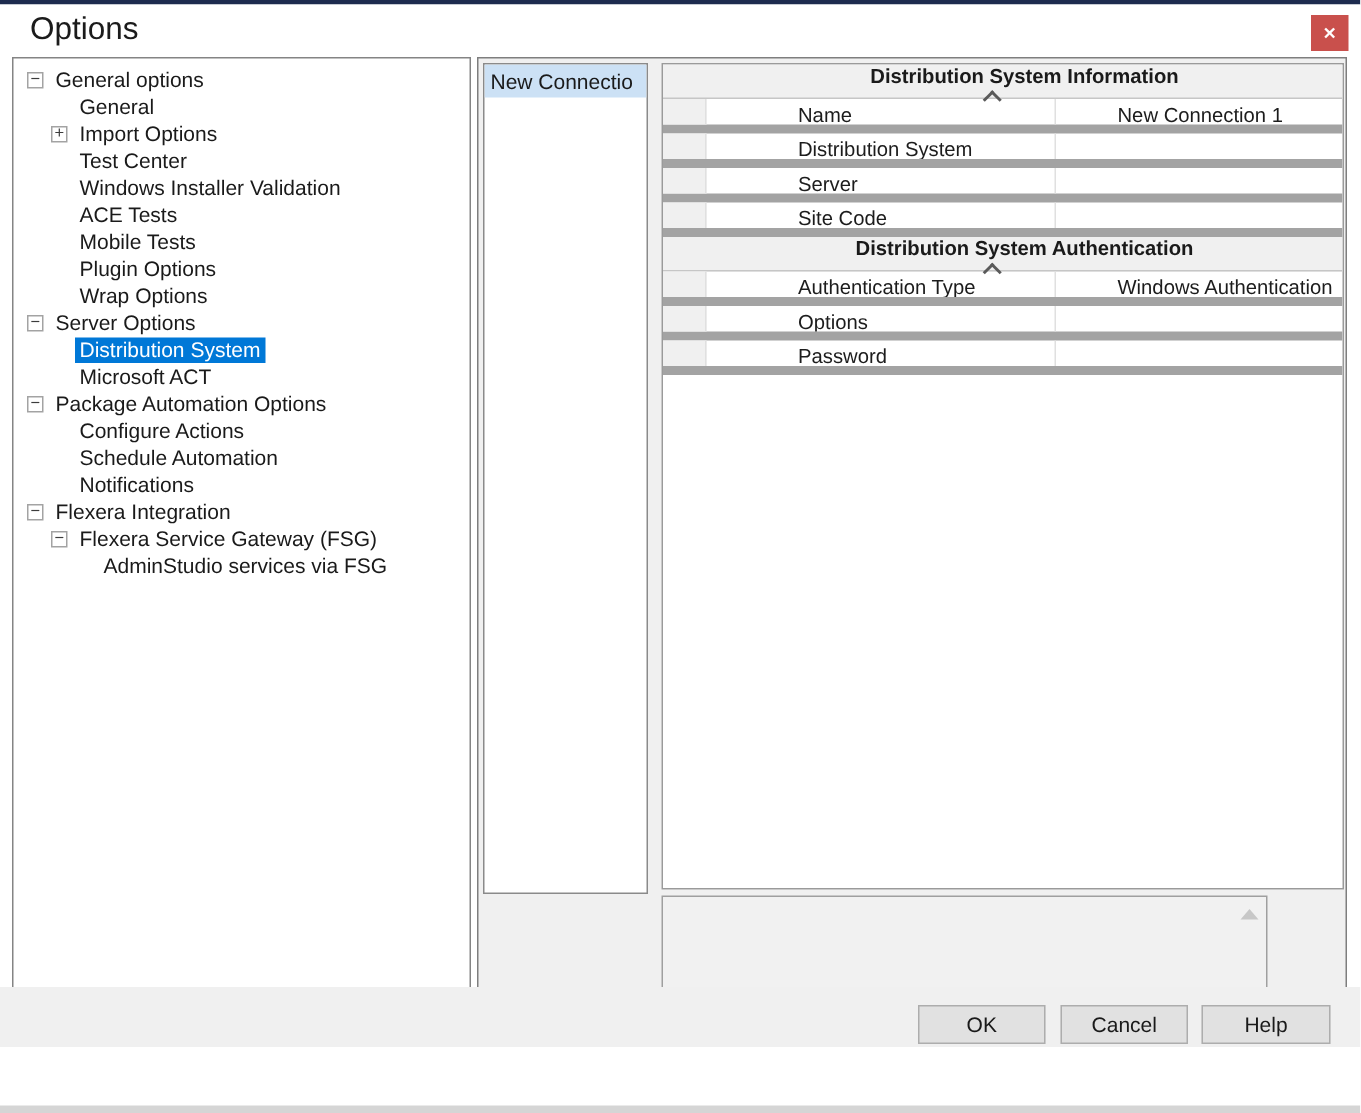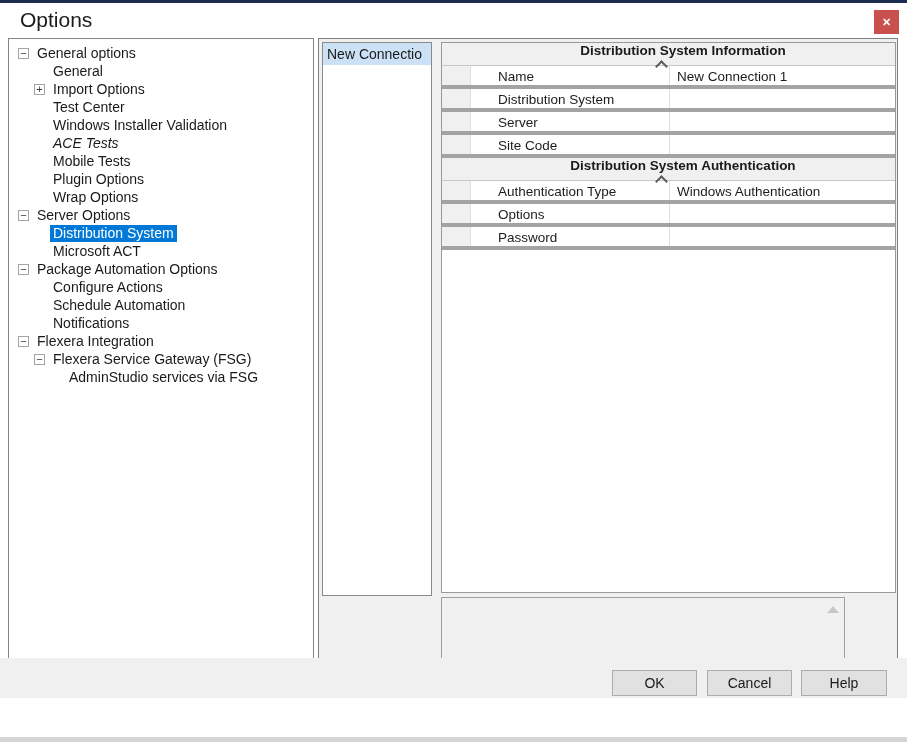--- a/index.html
+++ b/index.html
@@ -32,21 +32,21 @@
   .btn-new{left:6px;top:620px;width:62px;height:27px;}
   .btn-delete{left:59px;top:620px;width:50px;height:27px;}
   
   .property-grid{position:absolute;left:122px;top:3px;width:455px;height:551px;background:#fff;
     border:1px solid #9a9a9a;overflow:hidden;}
   .grid-section-header{display:flex;align-items:center;height:23px;background:#f0f0f0;
     border-bottom:1px solid #c6c6c6;flex-direction:column;}
   .section-title{flex:1;font-size:13.5px;font-weight:bold;color:#1a1a1a;padding-left:29px;white-space:nowrap;}
   .chevron{width:9px;height:9px;border-left:2px solid #5a5a5a;border-top:2px solid #5a5a5a;
     transform:rotate(45deg);margin-right:14px;margin-top:4px;flex:none;}
-  .grid-row{display:flex;height:23px;border-bottom:4px solid #a3a3a3;}
+  .grid-row{display:flex;height:23px;border-bottom:6px solid #a3a3a3;gap:34px;}
   .grid-gutter{width:29px;background:#f0f0f0;border-right:1px solid #e0e0e0;flex:none;}
   .grid-label{width:199px;border-right:1px solid #e0e0e0;padding-left:27px;line-height:22px;
     font-size:13.5px;color:#1c1c1c;white-space:nowrap;overflow:hidden;flex:none;}
   .grid-value{flex:1;padding-left:7px;line-height:22px;font-size:13.5px;color:#1c1c1c;
     white-space:nowrap;overflow:hidden;}
   
   .test-output{position:absolute;left:122px;top:558px;width:404px;height:95px;background:#f1f1f1;
     border:1px solid #9f9f9f;}
   .scroll-up-icon{position:absolute;right:5px;top:8px;width:0;height:0;
     border-left:6px solid transparent;border-right:6px solid transparent;border-bottom:7px solid #c7c7c7;}
@@ -89,21 +89,21 @@
         <span class="tree-label">Import Options</span>
       </div>
       <div class="tree-item" style="padding-left: 25px;">
         <span class="expand-box hidden"></span>
         <span class="tree-label">Test Center</span>
       </div>
       <div class="tree-item" style="padding-left: 25px;">
         <span class="expand-box hidden"></span>
         <span class="tree-label">Windows Installer Validation</span>
       </div>
-      <div class="tree-item" style="padding-left: 25px; font-style: italic;">
+      <div class="tree-item" style="padding-left: 25px;">
         <span class="expand-box hidden"></span>
         <span class="tree-label">ACE Tests</span>
       </div>
       <div class="tree-item" style="padding-left: 25px;">
         <span class="expand-box hidden"></span>
         <span class="tree-label">Mobile Tests</span>
       </div>
       <div class="tree-item" style="padding-left: 25px;">
         <span class="expand-box hidden"></span>
         <span class="tree-label">Plugin Options</span>

